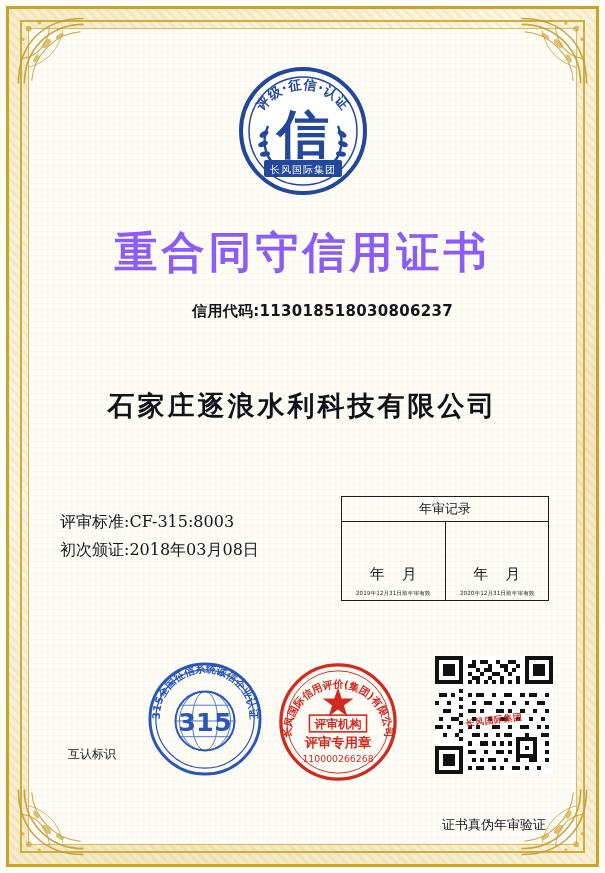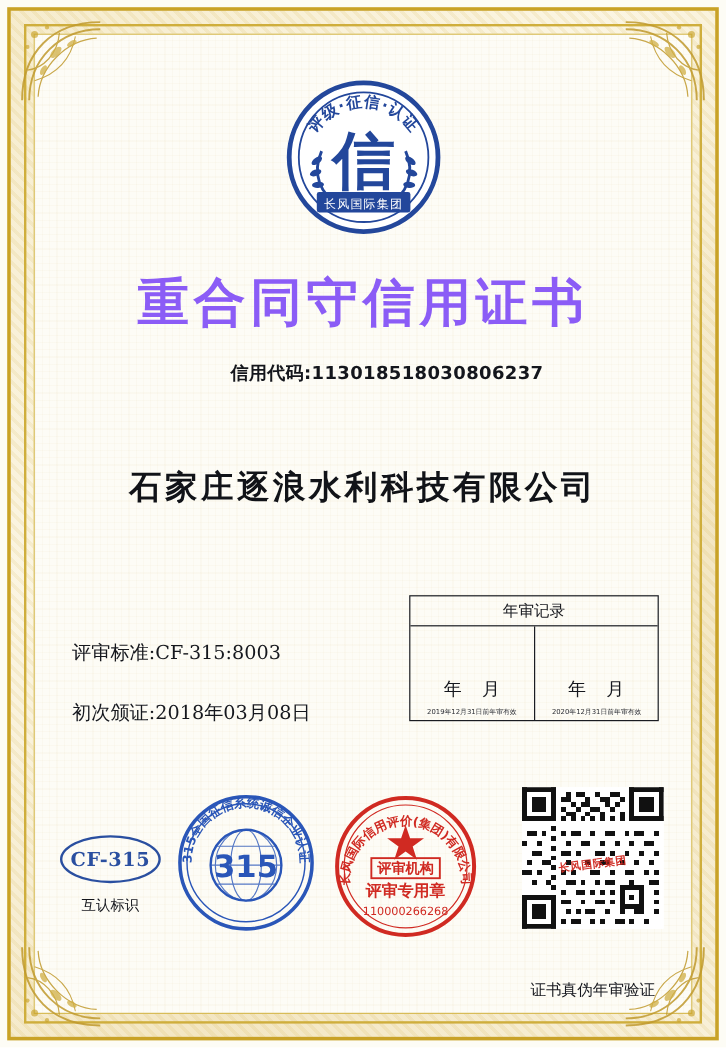--- a/index.html
+++ b/index.html
@@ -136,21 +136,21 @@
   
   .details {
     position: absolute;
     left: 32px;
     top: 480px;
     font-family: "DejaVu Serif", serif;
     font-size: 16px;
     color: #15171d;
     line-height: 28px;
   }
-  .detail-row { white-space: nowrap; margin-top: 22px; }
+  .detail-row { white-space: nowrap; }
 
   
   .review-table {
     position: absolute;
     right: 28px;
     top: 468px;
     width: 208px;
     border: 1.4px solid #1a1c22;
     box-sizing: border-box;
   }
@@ -427,21 +427,20 @@
         </div>
         <div class="review-cell">
           <div class="cell-top">年 月</div>
           <div class="cell-note">2020年12月31日前年审有效</div>
         </div>
       </div>
     </div>
 
     <div class="seal-zone">
 
-      <div class="cf-badge">CF-315</div>
       <div class="cf-caption">互认标识</div>
 
       <div class="seal-blue">
         <svg viewBox="0 0 120 120">
           <circle cx="60" cy="60" r="56" fill="none" stroke="#2a56b8" stroke-width="3"></circle>
           <circle cx="60" cy="60" r="50" fill="none" stroke="#2a56b8" stroke-width="1.2"></circle>
           <path id="blueArc" d="M 16 72 A 46 46 0 1 1 104 72" fill="none"></path>
           <text font-family="DejaVu Sans, sans-serif" font-size="10.5" font-weight="bold" fill="#2a56b8">
             <textPath href="#blueArc" startOffset="50%" text-anchor="middle">315全国征信系统诚信企业认证</textPath>
           </text>

